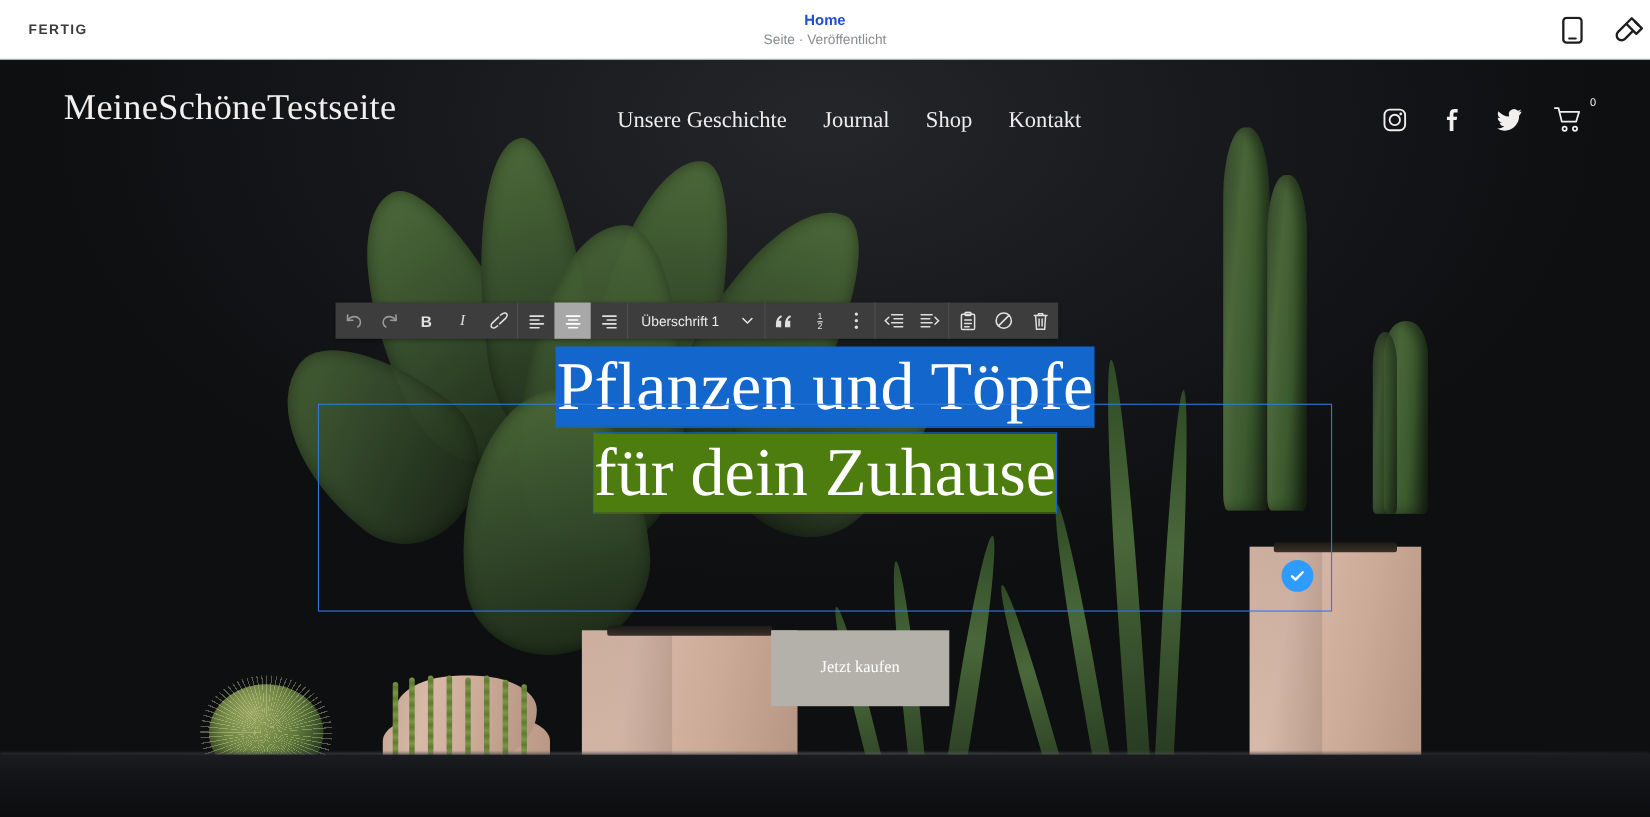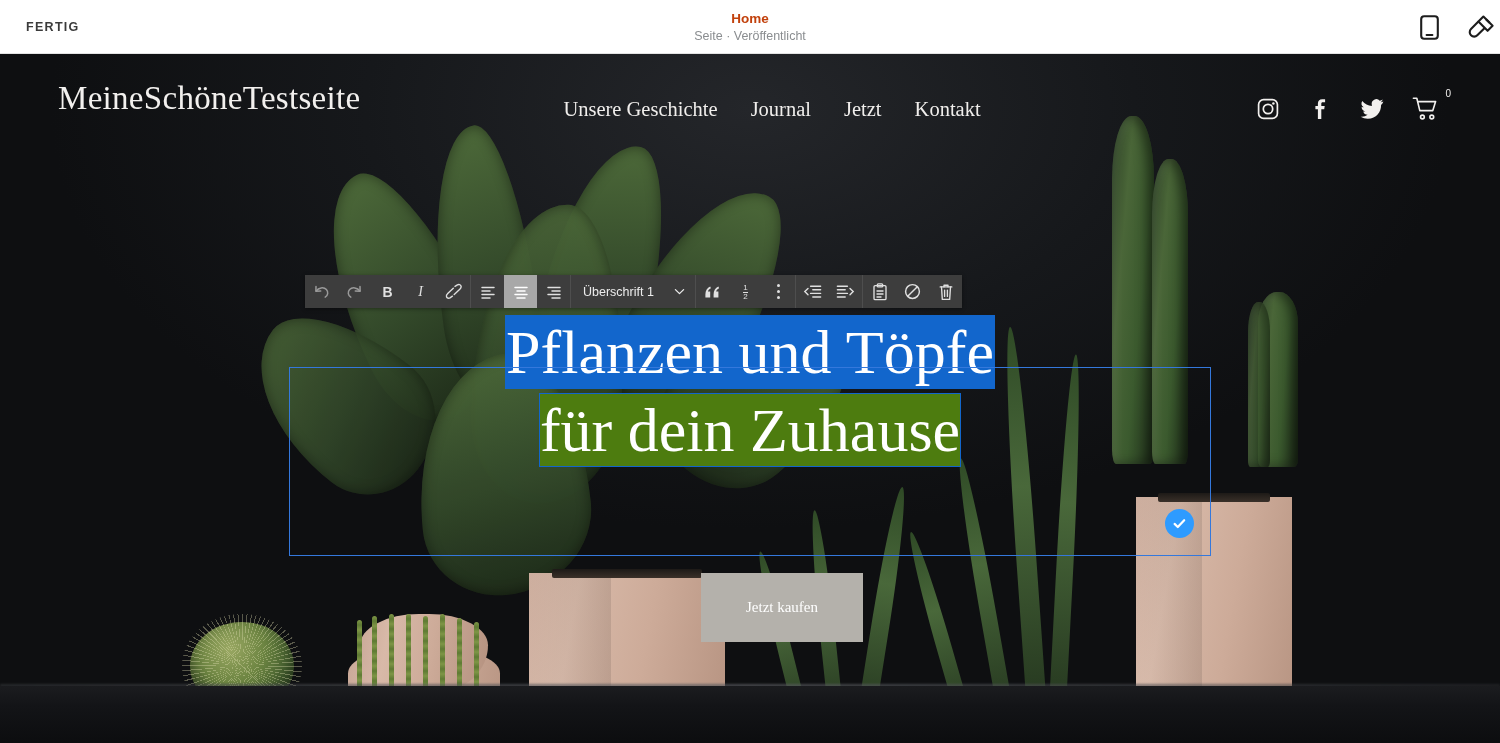--- a/index.html
+++ b/index.html
@@ -47,21 +47,21 @@
     height: 54px;
     display: flex;
     flex-direction: column;
     align-items: center;
     justify-content: center;
     pointer-events: none;
   }
   #page-meta .pm-title {
     font-size: 13.5px;
     font-weight: 700;
-    color: #c2410c;
+    color: #1d4ed8;
     line-height: 17px;
     pointer-events: auto;
     cursor: pointer;
     text-align: right;
   }
   #page-meta .pm-sub {
     font-size: 12.5px;
     color: #8a8d90;
     line-height: 17px;
     margin-top: 1px;
@@ -470,21 +470,21 @@
     <div class="floor-edge"></div>
     <div class="floor"></div>
   </div>
 
   <div id="site-header">
     <div id="site-logo">MeineSchöneTestseite</div>
 
     <nav id="site-nav">
       <a>Unsere Geschichte</a>
       <a>Journal</a>
-      <a>Jetzt</a>
+      <a>Shop</a>
       <a>Kontakt</a>
     </nav>
 
     <div id="site-social">
       <div class="soc">
         <svg width="22" height="22" viewBox="0 0 22 22" aria-hidden="true">
           <rect x="1.6" y="1.6" width="18.8" height="18.8" rx="5" ry="5" fill="none" stroke="currentColor" stroke-width="1.7"></rect>
           <circle cx="11" cy="11" r="4.7" fill="none" stroke="currentColor" stroke-width="1.7"></circle>
           <circle cx="16.4" cy="5.6" r="1.25" fill="currentColor"></circle>
         </svg>

